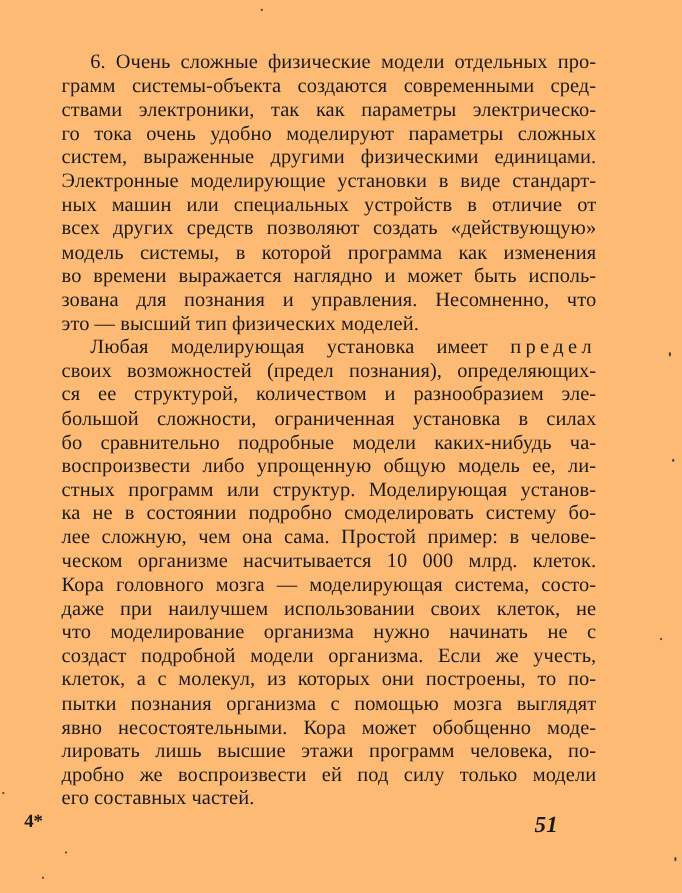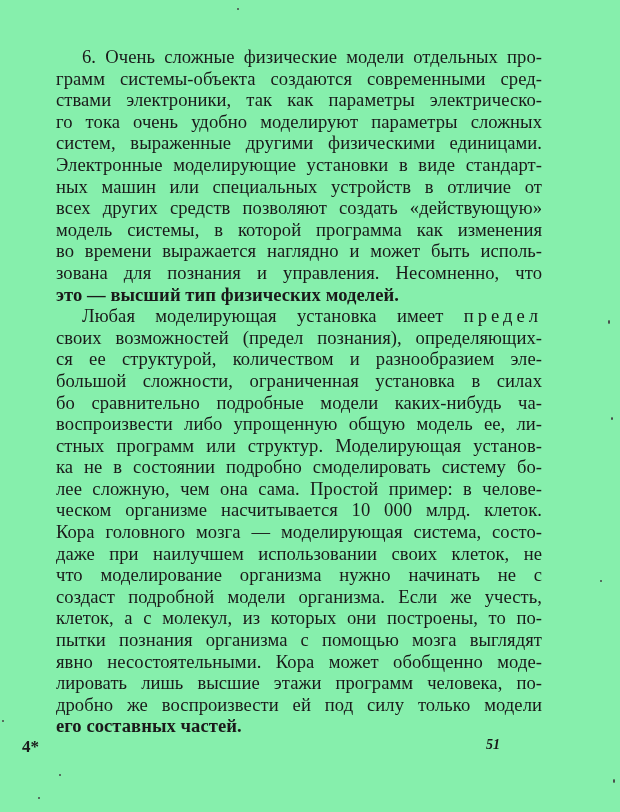--- a/index.html
+++ b/index.html
@@ -13,60 +13,59 @@
       position: relative;
       overflow: hidden;
       font-family: "Liberation Serif", "DejaVu Serif", serif;
       color: #1a1a1a;
     }
     .page {
       position: absolute;
       left: 0; top: 0;
       width: 620px;
       height: 812px;
-      background: #86efac;
+      background: #fdba74;
     }
     .text-block {
       position: absolute;
       left: 56px;
       top: 46px;
       width: 486px;
     }
     .line {
       display: block;
       height: 21.6px;
       line-height: 21.6px;
       font-size: 18.6px;
       white-space: nowrap;
       text-align: justify;
       text-align-last: justify;
       letter-spacing: 0.05px;
     }
     .line.last {
       text-align-last: left;
-      font-weight: bold;
     }
     .line.indent {
       padding-left: 26px;
     }
     .spaced {
       letter-spacing: 4px;
     }
     .footer-left {
       position: absolute;
       left: 22px;
       top: 737px;
       font-size: 17px;
       font-weight: bold;
     }
     .footer-right {
       position: absolute;
       left: 486px;
       top: 737px;
-      font-size: 14px;
+      font-size: 21px;
       font-weight: bold;
       font-style: italic;
     }
     .speck {
       position: absolute;
       background: #444;
       border-radius: 50%;
     }
   </style>
 </head>

